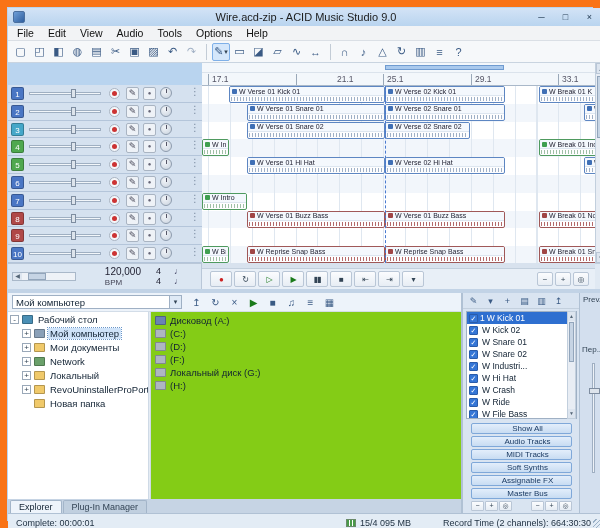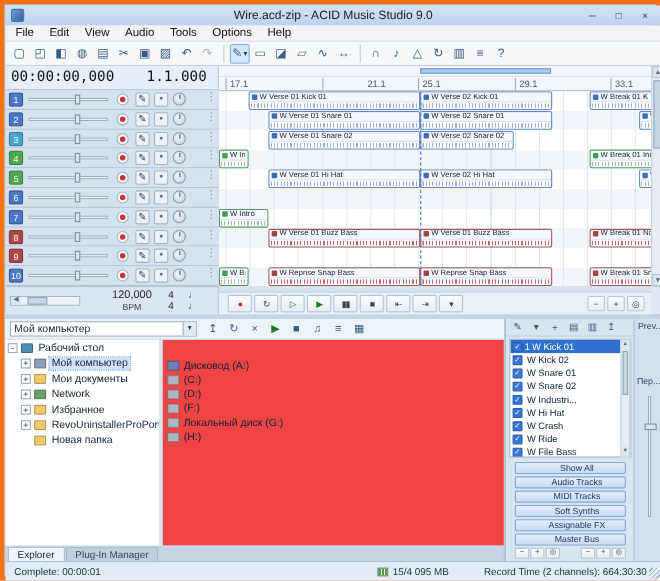--- a/index.html
+++ b/index.html
@@ -1,17 +1,17 @@
 <!DOCTYPE html>
 <html><head>
 <meta charset="utf-8">
 <style>
 *{margin:0;padding:0;box-sizing:border-box;font-family:"Liberation Sans","DejaVu Sans",sans-serif;}
 html,body{width:600px;height:528px;overflow:hidden;background:#fff;}
-.window{position:relative;width:600px;height:528px;background:#b9d4ef;border:4px solid #f97316;}
+.window{position:relative;width:600px;height:528px;background:#b9d4ef;border:7px solid #f97316;}
 
 .titlebar{position:absolute;left:1px;top:1px;width:596px;height:18px;background:linear-gradient(#d3e3f6,#b9d4ef);display:flex;align-items:center;}
 .appicon{width:12px;height:12px;margin-left:5px;background:linear-gradient(135deg,#6f9fd8,#2f5f9f);border-radius:2px;border:1px solid #4a6f9f;}
 .wtitle{position:absolute;left:0;right:0;text-align:center;font-size:11px;color:#1b1b1b;}
 .winbtns{position:absolute;right:4px;top:2px;display:flex;gap:3px;}
 .winbtn{width:21px;height:14px;font-size:9px;line-height:13px;text-align:center;color:#223a52;border:1px solid transparent;}
 
 .menubar{position:absolute;left:1px;top:19px;width:596px;height:15px;background:#f2f3f5;border-bottom:1px solid #dadfe5;display:flex;align-items:center;padding-left:2px;}
 .mitem{font-size:10.5px;color:#111;padding:0 7px;}
 
@@ -37,21 +37,21 @@
 .fxbtn{position:absolute;left:118px;top:2px;width:13px;height:13px;background:#eef2f7;border:1px solid #a9b4c2;border-radius:2px;font-size:9px;line-height:11px;text-align:center;color:#445;}
 .mutebtn{position:absolute;left:135px;top:2px;width:13px;height:13px;background:#eef2f7;border:1px solid #a9b4c2;border-radius:2px;font-size:6px;line-height:11px;text-align:center;color:#667;}
 .knob{position:absolute;left:152px;top:2px;width:12px;height:12px;border-radius:50%;background:radial-gradient(circle at 40% 35%,#f2f5f9,#c7d1dd);border:1px solid #8e9cae;}
 .knob::after{content:"";position:absolute;left:5px;top:1px;width:1px;height:4px;background:#556;}
 .tgrip{position:absolute;right:2px;top:1px;font-size:10px;color:#7d8ea3;}
 
 .leftbottom{position:absolute;left:1px;top:256px;width:194px;height:26px;background:#dbe6f2;border-right:1px solid #b9c7d8;border-top:1px solid #b9c7d8;}
 .minihs{position:absolute;left:4px;top:8px;width:64px;height:9px;background:#eef2f7;border:1px solid #a9b8c9;display:flex;align-items:stretch;}
 .minihs .sarrow{width:9px;font-size:6px;line-height:7px;text-align:center;color:#567;background:#dde5ef;}
 .minihs .sthumb{width:18px;background:#c6d4e4;border:1px solid #92a5bb;margin-left:6px;}
-.bpmblock{position:absolute;right:60px;top:2px;text-align:center;line-height:11px;}
+.bpmblock{position:absolute;right:60px;top:2px;text-align:left;line-height:11px;}
 .bpmval{font-size:10px;color:#223;}
 .bpmlabel{font-size:8px;color:#445;}
 .sigblock{position:absolute;right:40px;top:2px;text-align:center;font-size:9px;color:#223;line-height:10px;}
 .noteblock{position:absolute;right:18px;top:2px;font-size:9px;color:#446;line-height:10px;text-align:center;}
 
 .markerbar{position:absolute;left:195px;top:56px;width:393px;height:10px;background:#f3f7fb;border-bottom:1px solid #dbe3ec;}
 .loopregion{position:absolute;top:2px;height:5px;background:#a9c9ed;border:1px solid #6f9bd0;}
 .ruler{position:absolute;left:195px;top:66px;width:393px;height:13px;background:#f3f7fb;border-bottom:1px solid #a9b8c9;}
 .rmark{position:absolute;top:1px;font-size:8.5px;color:#556;padding-left:3px;border-left:1px solid #9aa8b8;height:11px;line-height:11px;}
 .clipsarea{position:absolute;left:195px;top:79px;width:393px;height:177px;overflow:hidden;background:repeating-linear-gradient(90deg,#dfe7f0 0 1px,transparent 1px 21.9px),repeating-linear-gradient(180deg,#ffffff 0 17.8px,#f2f6fb 17.8px 35.6px);background-position:6px 0,0 0;}
@@ -81,21 +81,21 @@
 .addr .dd{position:absolute;right:0;top:0;width:12px;height:100%;background:#dfeaf6;border-left:1px solid #9fb0c4;font-size:7px;text-align:center;line-height:12px;color:#345;}
 .etbtn{width:17px;height:15px;display:flex;align-items:center;justify-content:center;font-size:10px;color:#3a5a84;}
 .tree{position:absolute;left:0;top:19px;width:140px;bottom:0;overflow:hidden;background:#fff;}
 .titem{display:flex;align-items:center;height:14px;font-size:9.5px;color:#123;gap:3px;}
 .exp{width:9px;height:9px;border:1px solid #9aa8b8;background:#fff;font-size:8px;line-height:7px;text-align:center;color:#345;visibility:hidden;flex:0 0 9px;}
 .exp.show{visibility:visible;}
 .nicon{width:11px;height:9px;border-radius:1px;flex:0 0 11px;border:1px solid rgba(0,0,0,.25);}
 .tlab{white-space:nowrap;overflow:hidden;padding:0 2px;}
 .titem.sel .tlab{background:#cfe3f9;outline:1px dotted #6a96c8;}
 .treesplit{position:absolute;left:140px;top:19px;width:3px;bottom:0;background:#e4ebf3;border-left:1px solid #cfdae6;border-right:1px solid #cfdae6;}
-.files{position:absolute;left:143px;top:19px;right:0;bottom:0;background:#ef4444;overflow:hidden;padding-top:17px;}
+.files{position:absolute;left:143px;top:19px;right:0;bottom:0;background:#84cc16;overflow:hidden;padding-top:2px;}
 .fitem{display:flex;align-items:center;height:13px;font-size:9.5px;color:#123;gap:4px;padding-left:4px;}
 .ficon{width:11px;height:9px;border-radius:1px;border:1px solid rgba(0,0,0,.25);flex:0 0 11px;}
 
 .tabsrow{position:absolute;left:1px;top:492px;width:454px;height:14px;background:#c6d4e4;border-right:1px solid #b0c1d4;display:flex;align-items:flex-end;padding-left:2px;gap:1px;}
 .tab{height:13px;padding:0 8px;font-size:9px;line-height:13px;color:#345;background:#c0cfdf;border:1px solid #a3b5c9;border-bottom:none;border-radius:2px 2px 0 0;}
 .tab.active{background:#eef4fb;color:#123;}
 
 .clippool{position:absolute;left:455px;top:286px;width:117px;height:220px;background:#d9e4f1;border-left:1px solid #b0c1d4;}
 .cptb{height:16px;display:flex;align-items:center;padding-left:3px;gap:2px;border-bottom:1px solid #c3d0de;}
 .cpicon{width:15px;height:13px;font-size:9px;color:#3a5a84;display:flex;align-items:center;justify-content:center;}
@@ -253,24 +253,20 @@
           <span>≡</span>
           <span class="dd"></span>
         </span>
         <span class="tbicon">
           <span>?</span>
           <span class="dd"></span>
         </span>
       </span>
   </div>
 
-  <div class="timedisp">
-    <span class="timecode">00:00:00,000</span>
-    <span class="posdisp">1.1.000</span>
-  </div>
 
   <div class="trackarea">
 
       <div class="trow">
         <span class="tnum" style="background: rgb(74, 118, 196);">1</span>
         <span class="fader">
           <span class="fthumb"></span>
         </span>
         <span class="armbtn"></span>
         <span class="fxbtn">✎</span>
@@ -662,21 +658,21 @@
 
         <div class="titem" style="padding-left: 14px;">
           <span class="exp show">+</span>
           <span class="nicon" style="background: rgb(106, 160, 106);"></span>
           <span class="tlab">Network</span>
         </div>
 
         <div class="titem" style="padding-left: 14px;">
           <span class="exp show">+</span>
           <span class="nicon" style="background: rgb(240, 201, 106);"></span>
-          <span class="tlab">Избранное</span>
+          <span class="tlab">Локальный</span>
         </div>
 
         <div class="titem" style="padding-left: 14px;">
           <span class="exp show">+</span>
           <span class="nicon" style="background: rgb(240, 201, 106);"></span>
           <span class="tlab">RevoUninstallerProPortab...</span>
         </div>
 
         <div class="titem" style="padding-left: 14px;">
           <span class="exp"></span>

